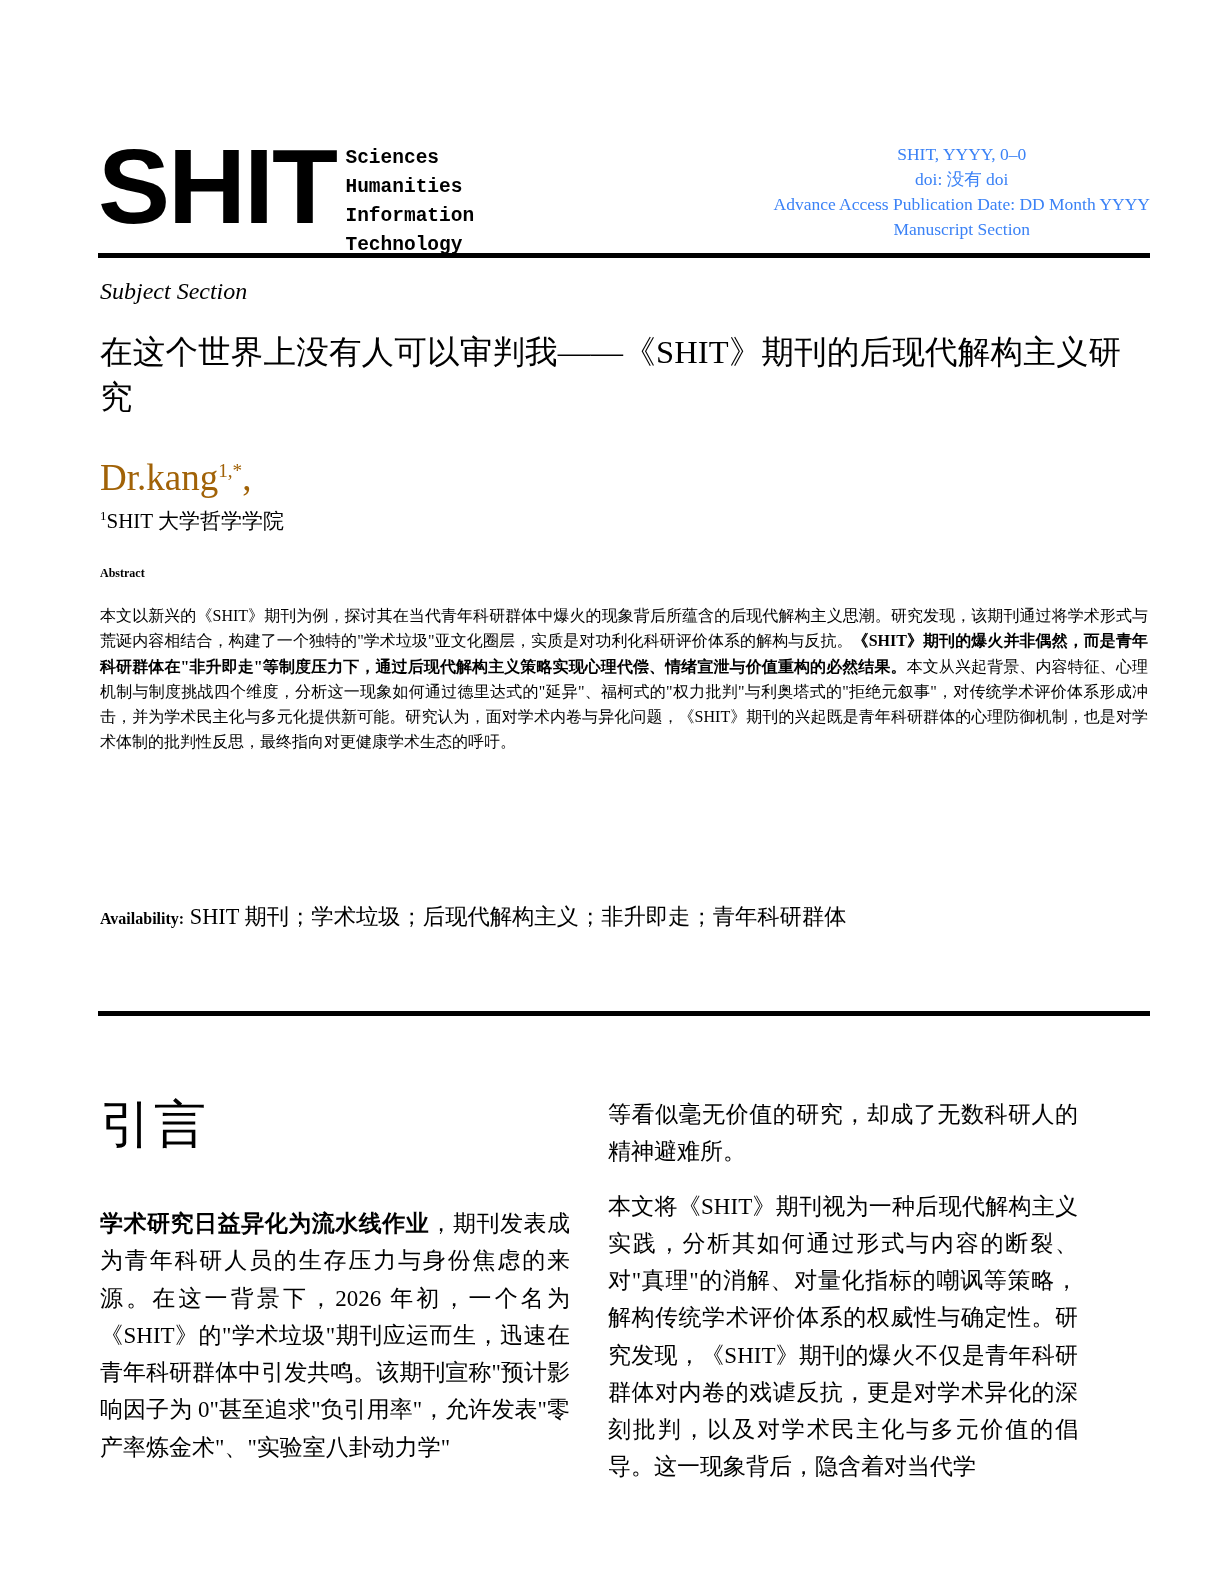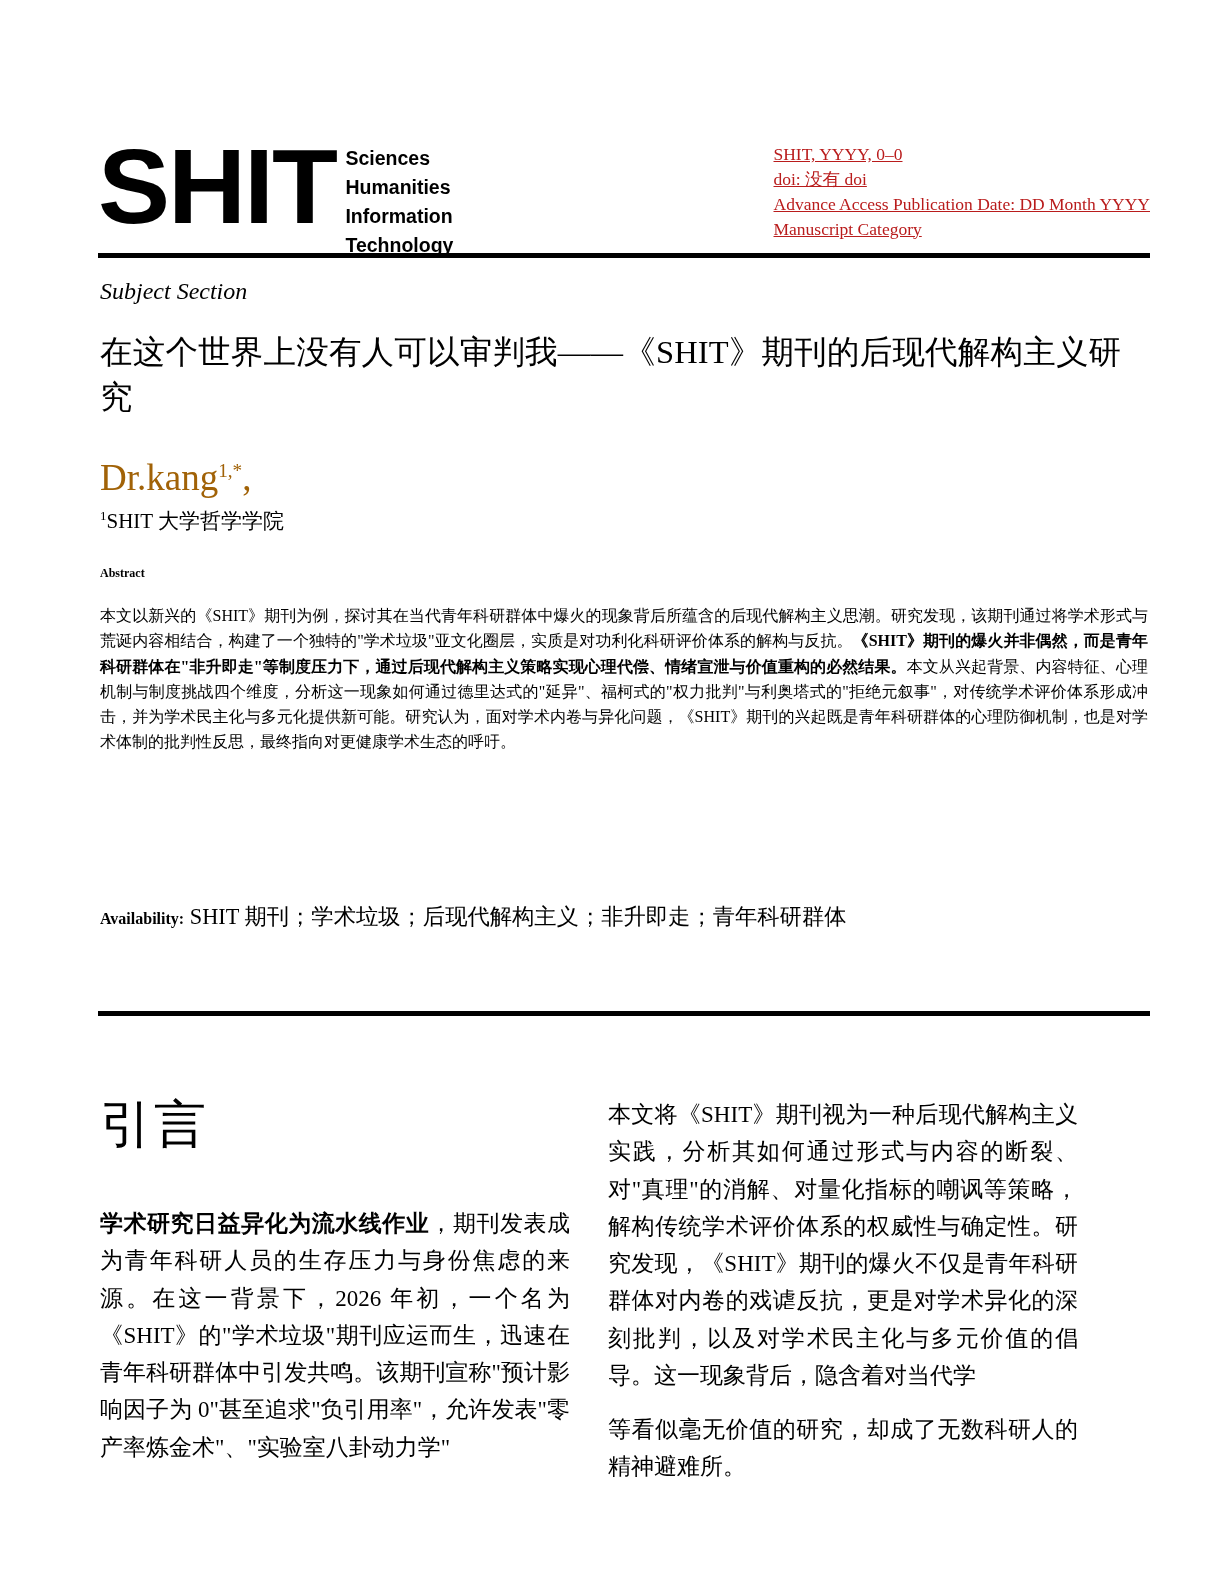--- a/index.html
+++ b/index.html
@@ -43,38 +43,37 @@
     font-size: 106px;
     line-height: 0.92;
     letter-spacing: -2px;
     color: #000;
     transform: scaleX(1.02);
     transform-origin: left top;
   }
   .logo-expansion {
     margin-left: 14px;
     margin-top: 6px;
-    font-family: Liberation Sans, sans-serif;
+    font-family: Liberation Mono, monospace;
     font-weight: 700;
     font-size: 19.5px;
     line-height: 1.48;
     color: #000;
   }
   .logo-expansion div { white-space: nowrap; }
 
   .pubinfo {
     position: absolute;
     right: 0;
     top: 4px;
-    text-align: left;
+    text-align: center;
     font-family: "Liberation Serif", "DejaVu Serif", serif;
     font-size: 17.5px;
     line-height: 1.42;
-    color: #b91c1c;
-    text-decoration: underline;
+    color: #3b82f6;
   }
   .pubinfo div { white-space: nowrap; }
 
   .rule-thick {
     position: absolute;
     left: 98px;
     width: 1052px;
     height: 5px;
     background: #000;
   }
@@ -205,21 +204,21 @@
         <div>Sciences</div>
         <div>Humanities</div>
         <div>Information</div>
         <div>Technology</div>
       </div>
     </div>
     <div class="pubinfo">
       <div>SHIT, YYYY, 0–0</div>
       <div>doi: 没有 doi</div>
       <div>Advance Access Publication Date: DD Month YYYY</div>
-      <div>Manuscript Category</div>
+      <div>Manuscript Section</div>
     </div>
   </div>
 
   <div class="rule-thick" id="rule-top"></div>
 
   <div class="subject-section">Subject Section</div>
   <h1 class="article-title">在这个世界上没有人可以审判我——《SHIT》期刊的后现代解构主义研究</h1>
 
   <div class="author-line">
     <span>Dr.kang</span><sup>1,*</sup><span>,</span>
@@ -239,17 +238,17 @@
   </div>
 
   <div class="rule-thick" id="rule-abstract-end"></div>
 
   <div class="col" id="col-left">
     <h2 class="section-heading">引言</h2>
     <p><b>学术研究日益异化为流水线作业</b><span>，期刊发表成为青年科研人员的生存压力与身份焦虑的来源。在这一背景下，2026 年初，一个名为《SHIT》的"学术垃圾"期刊应运而生，迅速在青年科研群体中引发共鸣。该期刊宣称"预计影响因子为 0"甚至追求"负引用率"，允许发表"零产率炼金术"、"实验室八卦动力学"</span></p>
   </div>
 
   <div class="col" id="col-right">
+    <p>等看似毫无价值的研究，却成了无数科研人的精神避难所。</p>
     <p>本文将《SHIT》期刊视为一种后现代解构主义实践，分析其如何通过形式与内容的断裂、对"真理"的消解、对量化指标的嘲讽等策略，解构传统学术评价体系的权威性与确定性。研究发现，《SHIT》期刊的爆火不仅是青年科研群体对内卷的戏谑反抗，更是对学术异化的深刻批判，以及对学术民主化与多元价值的倡导。这一现象背后，隐含着对当代学</p>
-    <p>等看似毫无价值的研究，却成了无数科研人的精神避难所。</p>
   </div>
 
 </div>
 
 </body></html>

